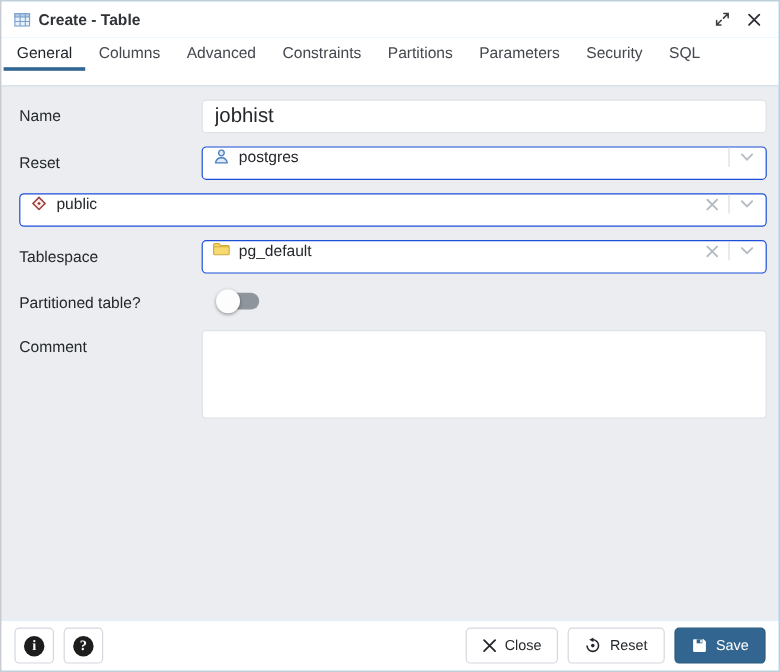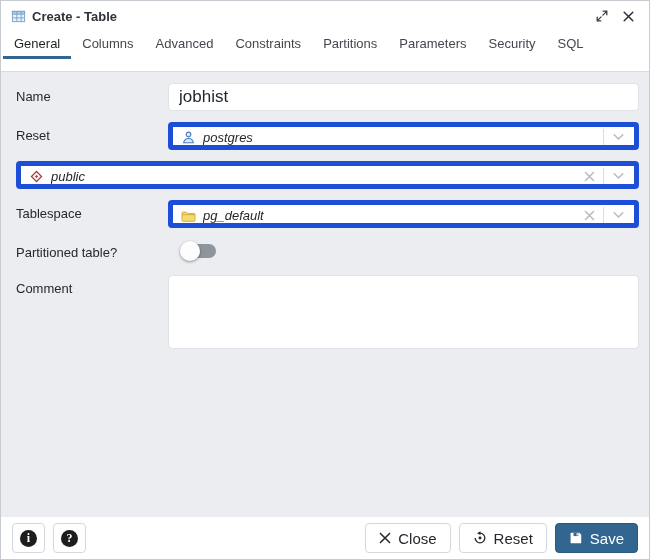--- a/index.html
+++ b/index.html
@@ -17,43 +17,43 @@
   .tab{display:flex;align-items:center;padding:0 11px;font-size:13px;color:#44484e;cursor:pointer;
     border-bottom:3px solid transparent;box-sizing:border-box;}
   .tab.active{color:#1f2327;border-bottom-color:#326690;}
   
   .body{flex:1;background:#ebedf0;padding:11px 10px 12px 15px;box-sizing:border-box;}
   .row{display:flex;margin-bottom:11px;}
   .row-label{width:152px;flex:none;font-size:13px;color:#24282c;padding-top:6px;}
   .ctrl{flex:1;min-width:0;}
   .txt-input{width:100%;height:28px;box-sizing:border-box;background:#fff;border:1px solid #dfe2e6;
     border-radius:4px;font-size:17px;color:#24282c;padding:0 10px;font-family:"Liberation Sans",sans-serif;outline:none;}
-  .select{height:28px;box-sizing:border-box;background:#fff;border:5px solid #1d4ed8;border-radius:4px;
-    display:flex;align-items:flex-end;padding:0 8px;cursor:pointer;font-style:italic;}
+  .select{height:28px;box-sizing:border-box;background:#fff;border:1px solid #1d4ed8;border-radius:4px;
+    display:flex;align-items:flex-start;padding:0 8px;cursor:pointer;}
   .select .val{font-size:13px;color:#24282c;margin-left:7px;flex:1;white-space:nowrap;overflow:hidden;}
   .sel-x{display:flex;align-items:center;justify-content:center;width:16px;height:16px;cursor:pointer;}
   .sel-divider{width:1px;height:16px;background:#d9dce0;margin:0 6px;}
   .sel-chevron{display:flex;align-items:center;justify-content:center;width:16px;height:16px;cursor:pointer;}
   
   .toggle{position:relative;width:40px;height:20px;cursor:pointer;margin-top:2px;}
   .toggle .track{position:absolute;left:2px;top:3px;width:34px;height:14px;border-radius:7px;background:#8f959c;}
   .toggle .knob{position:absolute;left:0;top:0;width:20px;height:20px;border-radius:50%;background:#fdfdfd;
     box-shadow:0 1px 3px rgba(0,0,0,.4);}
   .textarea{width:100%;height:74px;box-sizing:border-box;background:#fff;border:1px solid #dfe2e6;
     border-radius:4px;font-size:13px;color:#24282c;padding:6px 10px;resize:none;
     font-family:"Liberation Sans",sans-serif;outline:none;}
   
   .ftr{height:42px;flex:none;background:#fff;display:flex;align-items:center;padding:0 11px;}
   .icon-btn{width:33px;height:30px;border:1px solid #d4d8de;border-radius:4px;background:#fff;
     display:flex;align-items:center;justify-content:center;cursor:pointer;margin-right:8px;padding:0;}
   .circle-glyph{display:inline-block;width:17px;height:17px;border-radius:50%;background:#1d1d1d;color:#fff;
     font-size:12px;font-weight:bold;line-height:17px;text-align:center;font-family:"Liberation Serif",serif;}
   .ftr-spacer{flex:1;}
   .btn{height:30px;border:1px solid #d4d8de;border-radius:4px;background:#fff;display:flex;align-items:center;
-    padding:0 13px;font-size:15px;color:#24282c;cursor:pointer;margin-left:8px;font-family:"Liberation Sans",sans-serif;}
+    padding:0 13px;font-size:12px;color:#24282c;cursor:pointer;margin-left:8px;font-family:"Liberation Sans",sans-serif;}
   .btn .bicon{display:flex;align-items:center;margin-right:7px;}
   .btn.primary{background:#326690;border-color:#2a5a7e;color:#fff;}
 </style>
 </head>
 <body>
 
 <div class="dialog">
 
   <div class="hdr">
     <span style="display:flex;">

